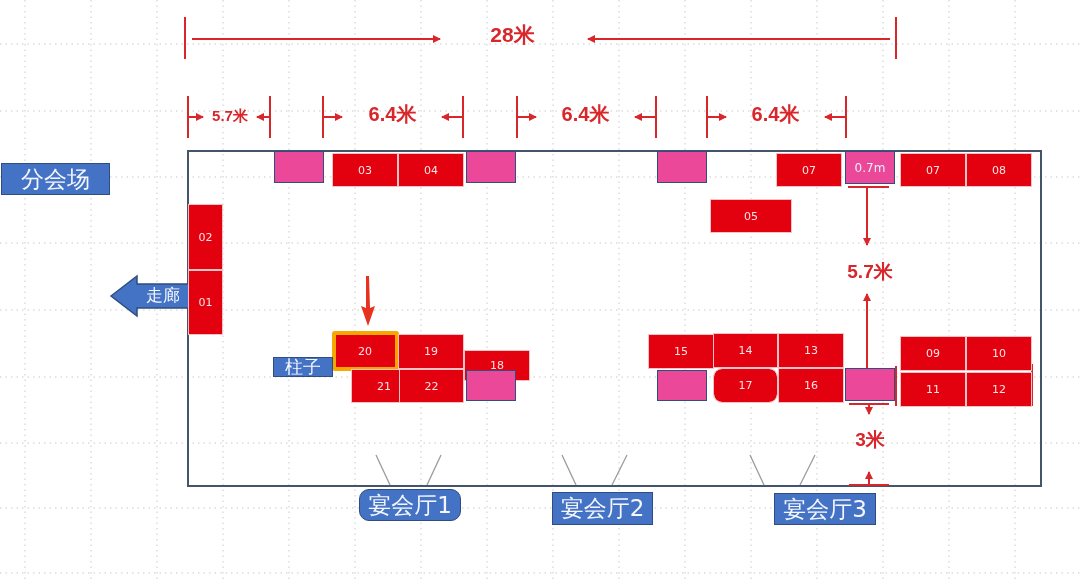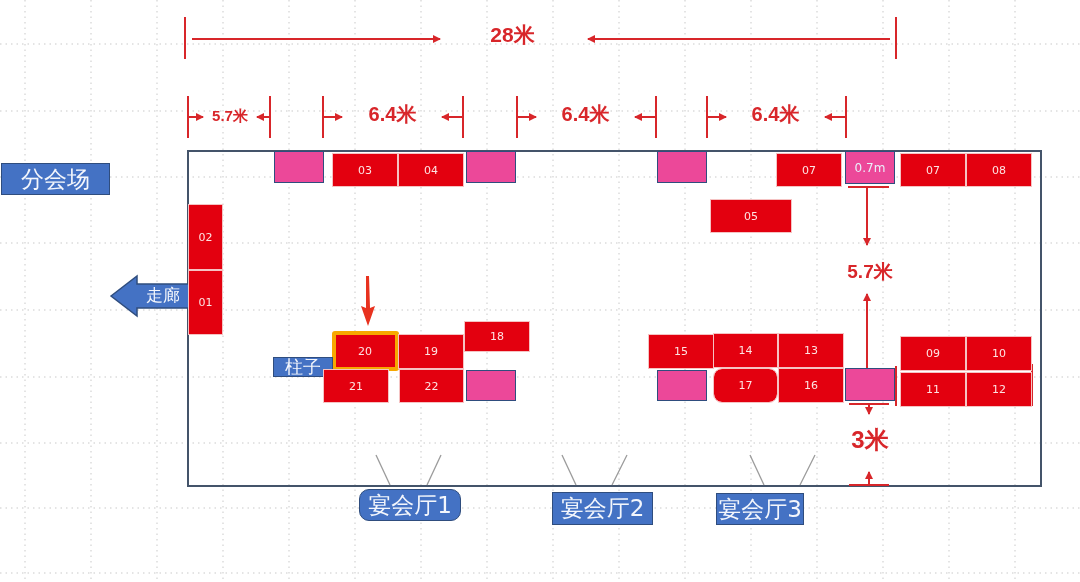--- a/index.html
+++ b/index.html
@@ -109,21 +109,21 @@
       <line x1="815" y1="455" x2="800" y2="485"></line>
   </g>
 </svg>
 
 <div class="abs dim" style="left:470px; top:20px; width:85px; height:30px; font-size:21px;">28米</div>
 <div class="abs dim" style="left:203px; top:104px; width:54px; height:24px; font-size:15px;">5.7米</div>
 <div class="abs dim" style="left:345px; top:100px; width:95px; height:28px; font-size:20px;">6.4米</div>
 <div class="abs dim" style="left:538px; top:100px; width:95px; height:28px; font-size:20px;">6.4米</div>
 <div class="abs dim" style="left:728px; top:100px; width:95px; height:28px; font-size:20px;">6.4米</div>
 <div class="abs dim" style="left:830px; top:258px; width:80px; height:28px; font-size:19px;">5.7米</div>
-<div class="abs dim" style="left:840px; top:426px; width:60px; height:28px; font-size:24px;">3米</div>
+<div class="abs dim" style="left:840px; top:426px; width:60px; height:28px; font-size:19px;">3米</div>
 
 <div class="abs label" style="left:1px; top:163px; width:109px; height:32px;">分会场</div>
 
 <svg class="over" width="1080" height="582">
   <path d="M111,296 L137,276 L137,284 L189,284 L189,308 L137,308 L137,316 Z" fill="#4472c4" stroke="#2f4d7e" stroke-width="1.5"></path>
 </svg>
 <div class="abs" style="left:138px; top:282px; width:50px; height:26px; color:#f3f6fc; font-size:17px; display:flex; align-items:center; justify-content:center;">走廊</div>
 
 <div class="abs red" style="left:189px; top:205px; width:33px; height:64px;">02</div>
 <div class="abs red" style="left:189px; top:271px; width:33px; height:63px;">01</div>
@@ -139,34 +139,34 @@
 <div class="abs blue" style="left:845px; top:151px; width:50px; height:33px; font-size:12px;">0.7m</div>
 <div class="abs red" style="left:901px; top:154px; width:64px; height:32px;">07</div>
 <div class="abs red" style="left:967px; top:154px; width:64px; height:32px;">08</div>
 
 <svg class="over" width="1080" height="582">
   <path d="M366,276 L369,276 L370,308 L375,306 L368,326 L361,306 L366,308 Z" fill="#e8321f"></path>
 </svg>
 <div class="abs red" style="left:333px; top:335px; width:64px; height:33px;">20</div>
 <div class="abs highlight" style="left:332px; top:331px; width:67px; height:40px;"></div>
 <div class="abs red" style="left:399px; top:335px; width:64px; height:33px;">19</div>
-<div class="abs red" style="left:465px; top:322px; width:64px; height:29px;">18</div>
+<div class="abs red" style="left:465px; top:351px; width:64px; height:29px;">18</div>
 <div class="abs label" style="left:273px; top:357px; width:60px; height:20px; font-size:18px;">柱子</div>
-<div class="abs red" style="left:324px; top:370px; width:64px; height:32px;">21</div>
+<div class="abs red" style="left:352px; top:370px; width:64px; height:32px;">21</div>
 <div class="abs red" style="left:400px; top:370px; width:63px; height:32px;">22</div>
 <div class="abs blue" style="left:466px; top:370px; width:50px; height:31px;"></div>
 
 <div class="abs red" style="left:649px; top:335px; width:64px; height:33px;">15</div>
 <div class="abs red" style="left:714px; top:334px; width:63px; height:33px;">14</div>
 <div class="abs red" style="left:779px; top:334px; width:64px; height:33px;">13</div>
 <div class="abs blue" style="left:657px; top:370px; width:50px; height:31px;"></div>
 <div class="abs red" style="left:714px; top:369px; width:63px; height:33px;border-radius:8px;">17</div>
 <div class="abs red" style="left:779px; top:369px; width:64px; height:33px;">16</div>
 <div class="abs blue" style="left:845px; top:368px; width:50px; height:33px;"></div>
 
 <div class="abs red" style="left:901px; top:337px; width:64px; height:33px;">09</div>
 <div class="abs red" style="left:967px; top:337px; width:64px; height:33px;">10</div>
 <div class="abs red" style="left:901px; top:373px; width:64px; height:33px;">11</div>
 <div class="abs red" style="left:967px; top:373px; width:64px; height:33px;">12</div>
 
 <div class="abs label" style="left:359px; top:489px; width:102px; height:32px;border-radius:10px;">宴会厅1</div>
 <div class="abs label" style="left:552px; top:492px; width:101px; height:33px;">宴会厅2</div>
-<div class="abs label" style="left:716px; top:493px; width:88px; height:32px;">宴会厅3</div>
+<div class="abs label" style="left:774px; top:493px; width:102px; height:32px;">宴会厅3</div>
 
 </body></html>

